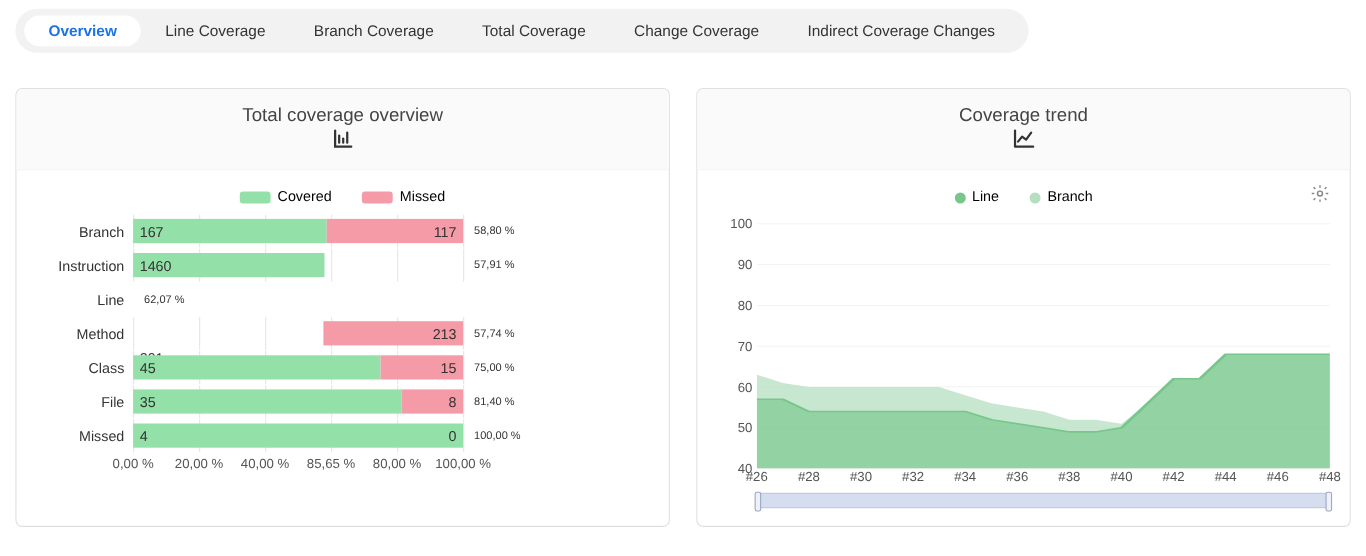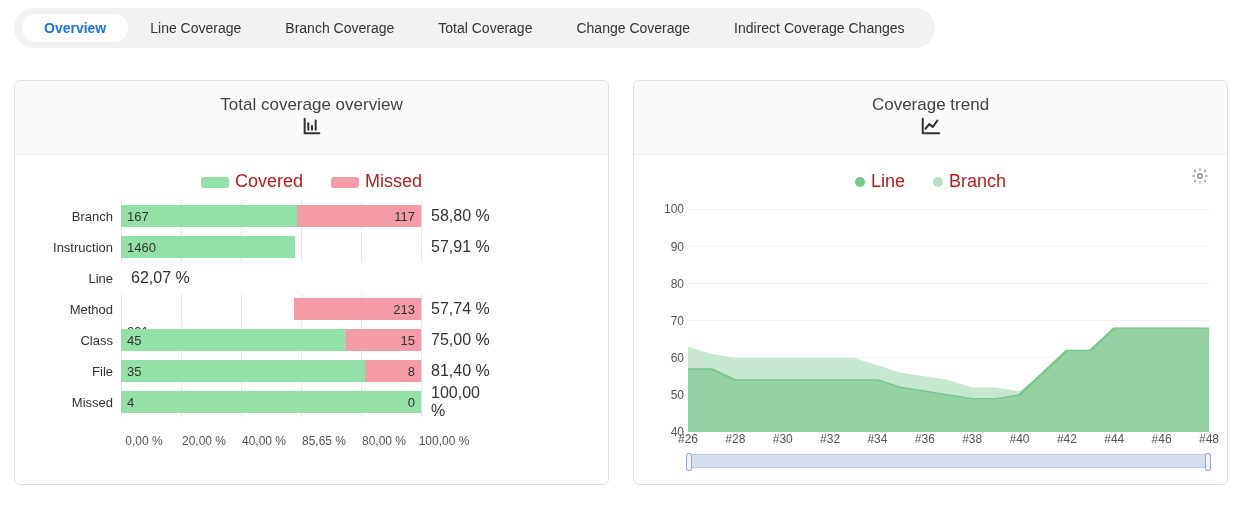--- a/index.html
+++ b/index.html
@@ -6,32 +6,32 @@
   html, body { margin:0; padding:0; font-family: -apple-system, BlinkMacSystemFont, "Segoe UI", Arial, sans-serif; background:#fff; color:#333; font-size:14px; }
   .page { width:1242px; height:505px; position:relative; padding:8px 14px; }
   .tabs { background:#f2f2f2; border-radius:24px; padding:6px 8px; display:inline-flex; gap:0; }
   .tab { padding:6px 22px; border-radius:18px; cursor:pointer; font-size:14px; color:#333; }
   .tab.active { background:#fff; color:#1a73e8; font-weight:600; }
   .cards { display:flex; gap:24px; margin-top:32px; }
   .card { background:#fff; border:1px solid #e0e0e0; border-radius:6px; flex:1; display:flex; flex-direction:column; min-width:0; }
   .card-header { background:#fafafa; border-bottom:1px solid #eee; border-radius:6px 6px 0 0; padding:14px 20px; display:flex; align-items:center; justify-content:space-between;flex-direction:column; }
   .card-title { font-size:17px; font-weight:500; color:#444; }
   .card-body { padding:12px 18px 16px 18px; position:relative; }
-  .legend-row { display:flex; justify-content:center; gap:28px; margin:4px 0 10px 0; align-items:center; color:#b91c1c; font-size:18px; }
+  .legend-row { display:flex; justify-content:center; gap:28px; margin:4px 0 10px 0; align-items:center; color:#000000; font-size:13px; }
   .swatch { display:inline-block; width:28px; height:11px; border-radius:3px; margin-right:6px; vertical-align:middle; }
   .bar-area { width:100%; }
   .bar-row { display:flex; align-items:center; height:28px; margin:3px 0; }
   .bar-label { width:88px; text-align:right; padding-right:8px; font-size:13px; color:#333; }
   .bar-track { position:relative; flex:0 0 300px; height:22px; }
   .grid-line { position:absolute; top:-4px; bottom:-4px; width:1px; background:#e6e6e6; z-index:0; }
   .seg { position:absolute; top:0; bottom:0; display:flex; align-items:center; font-size:13px; z-index:1; }
   .seg.covered { background:#93e1a9; left:0; justify-content:flex-start; padding-left:6px; color:#333; }
   .seg.missed  { background:#f59ba8; right:0; justify-content:flex-end; padding-right:6px; color:#333; }
-  .bar-pct { width:70px; text-align:left; padding-left:10px; font-size:16px; color:#333; }
-  .axis-row { display:flex; margin-top:18px;gap:23px; }
+  .bar-pct { width:70px; text-align:left; padding-left:10px; font-size:10px; color:#333; }
+  .axis-row { display:flex; margin-top:4px; }
   .axis-spacer { width:88px; }
   .axis-ticks { position:relative; flex:0 0 300px; height:16px; }
   .axis-tick { position:absolute; transform:translateX(-50%); font-size:12px; color:#555; white-space:nowrap; }
   
   .trend-wrap { position:relative; }
   .legend-dot { width:10px; height:10px; border-radius:50%; display:inline-block; margin-right:6px; vertical-align:middle; }
   .gear { position:absolute; right:18px; top:12px; cursor:pointer; color:#888; }
   .trend-chart { position:relative; height:230px; margin:6px 0 0 0; }
   .y-axis { position:absolute; left:0; top:0; bottom:0; width:36px; }
   .y-tick { position:absolute; right:4px; transform:translateY(-50%); font-size:12px; color:#555; }

